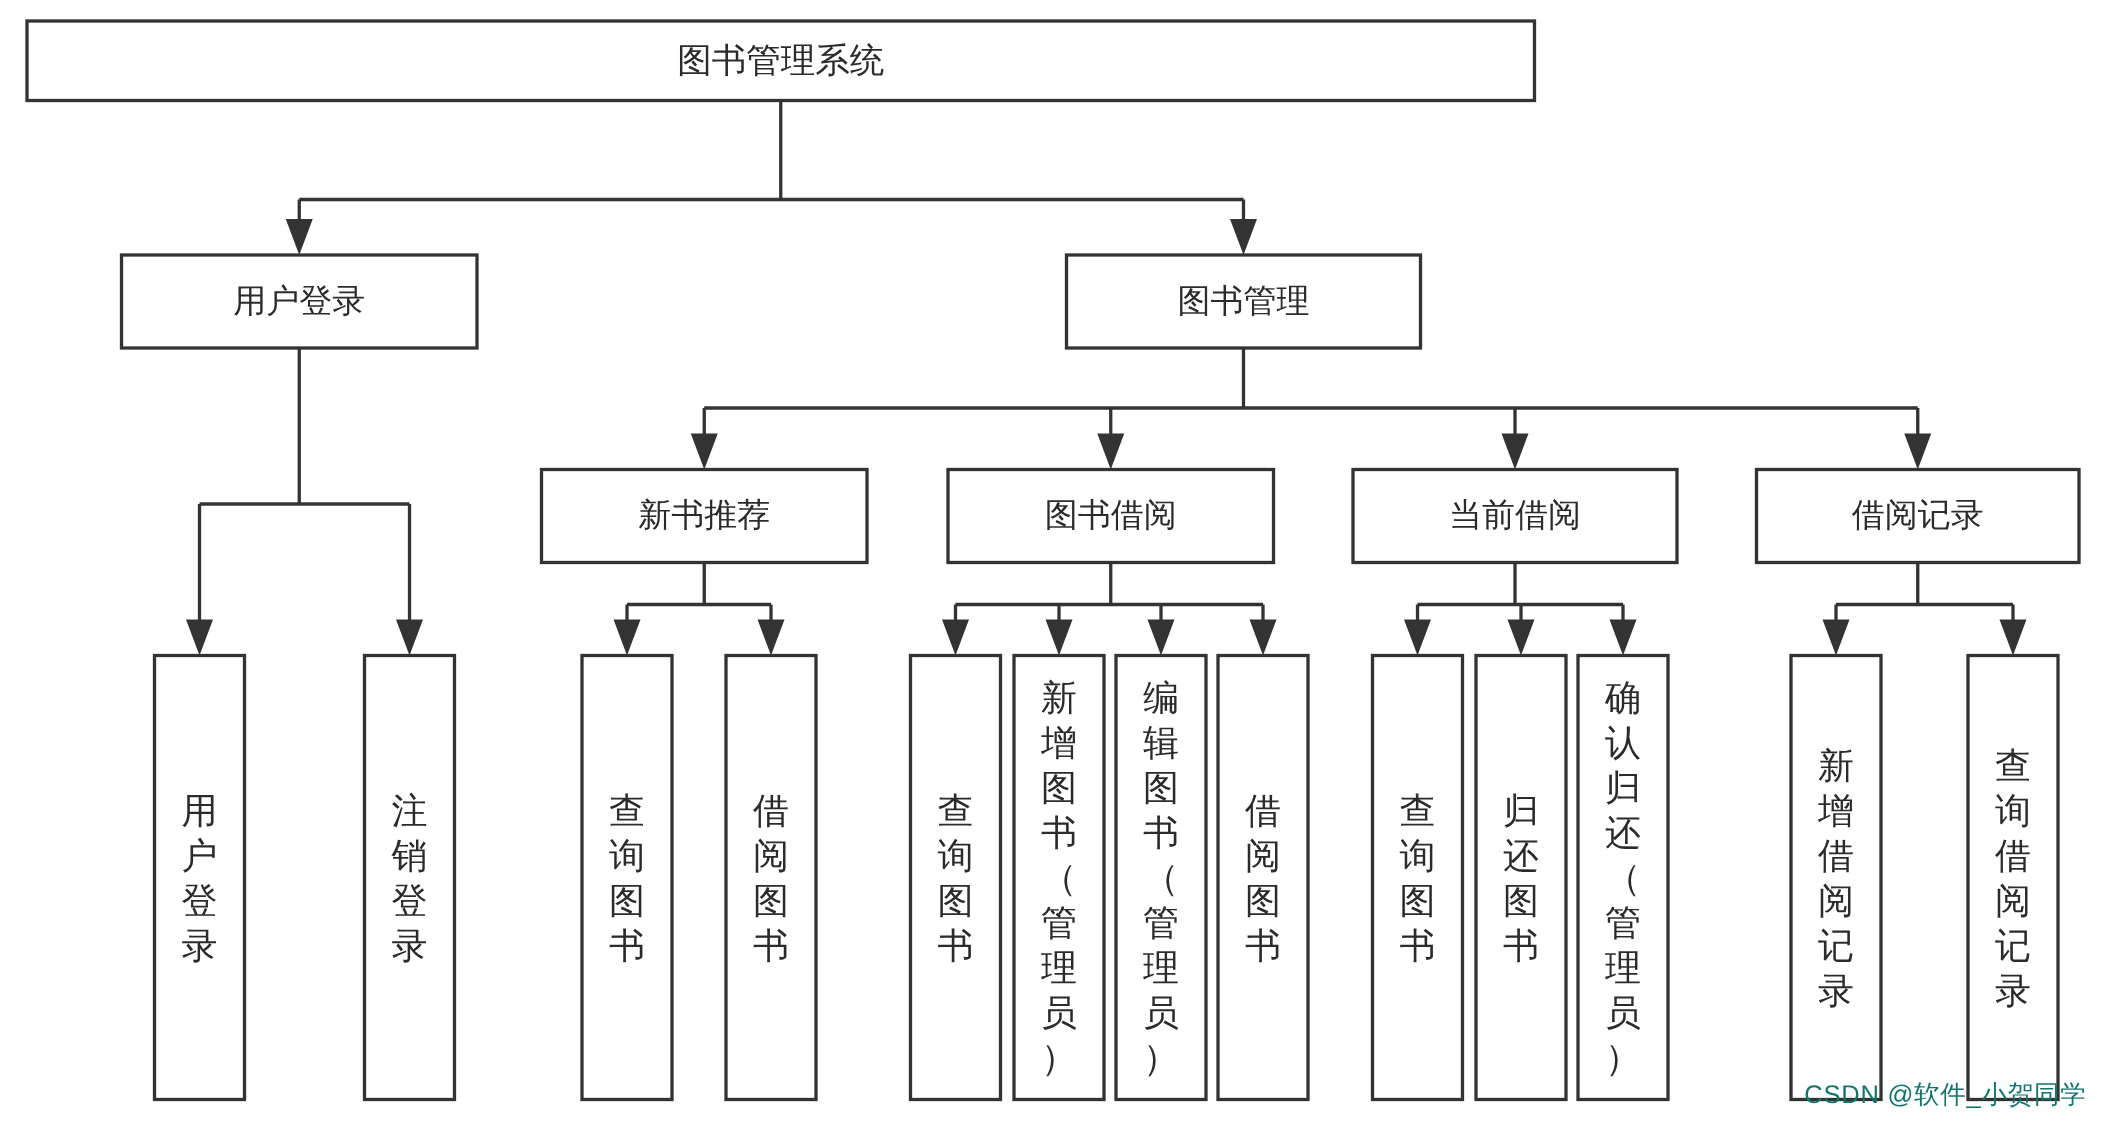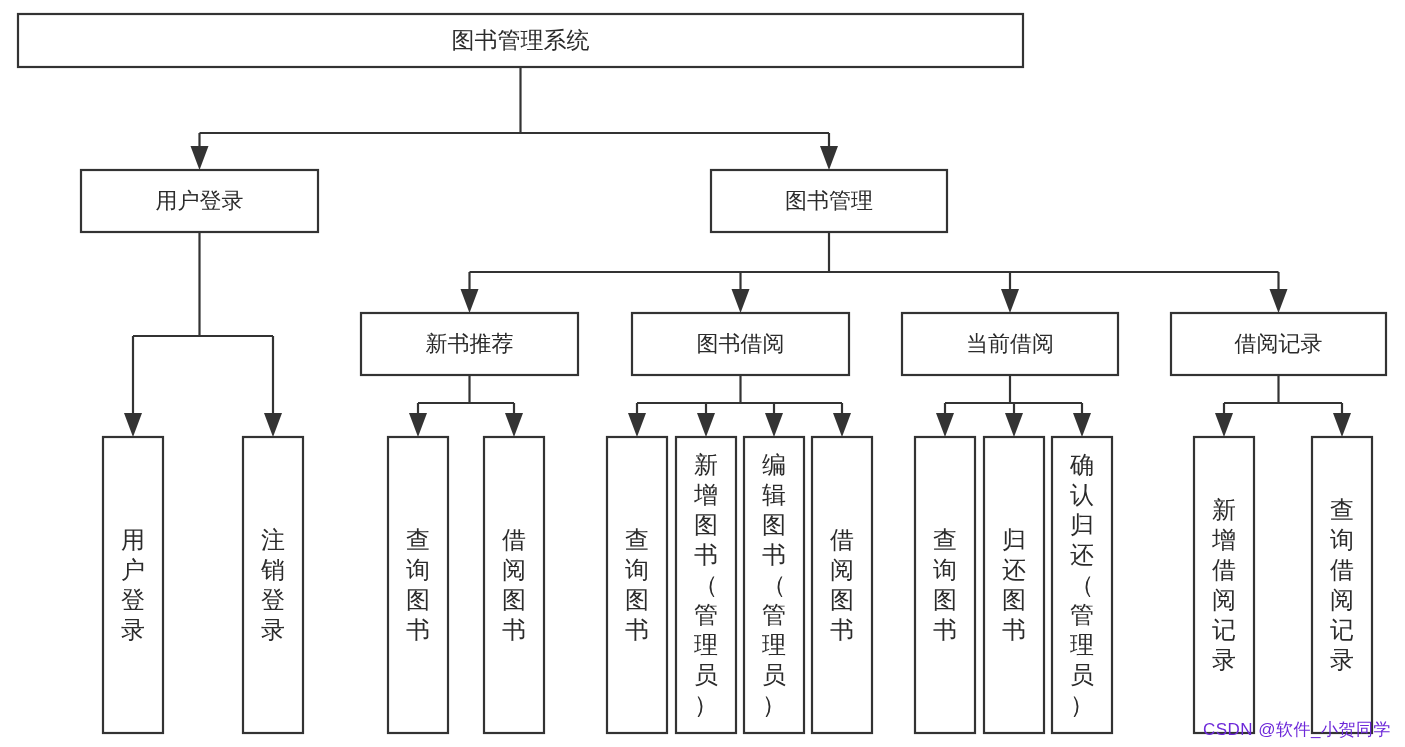--- a/index.html
+++ b/index.html
@@ -50,21 +50,21 @@
   .arrow-head {
     fill: #333333;
     stroke: none;
   }
   .watermark {
     position: absolute;
     right: 14px;
     bottom: 6px;
     font-family: "Liberation Sans", "DejaVu Sans", sans-serif;
     font-size: 17px;
-    color: #6d28d9;
+    color: #0f766e;
     letter-spacing: 0.5px;
     white-space: nowrap;
     user-select: none;
   }
 </style>
 </head>
 <body>
 
 <svg id="diagram" viewBox="0 0 1405 747" xmlns="http://www.w3.org/2000/svg">
 

